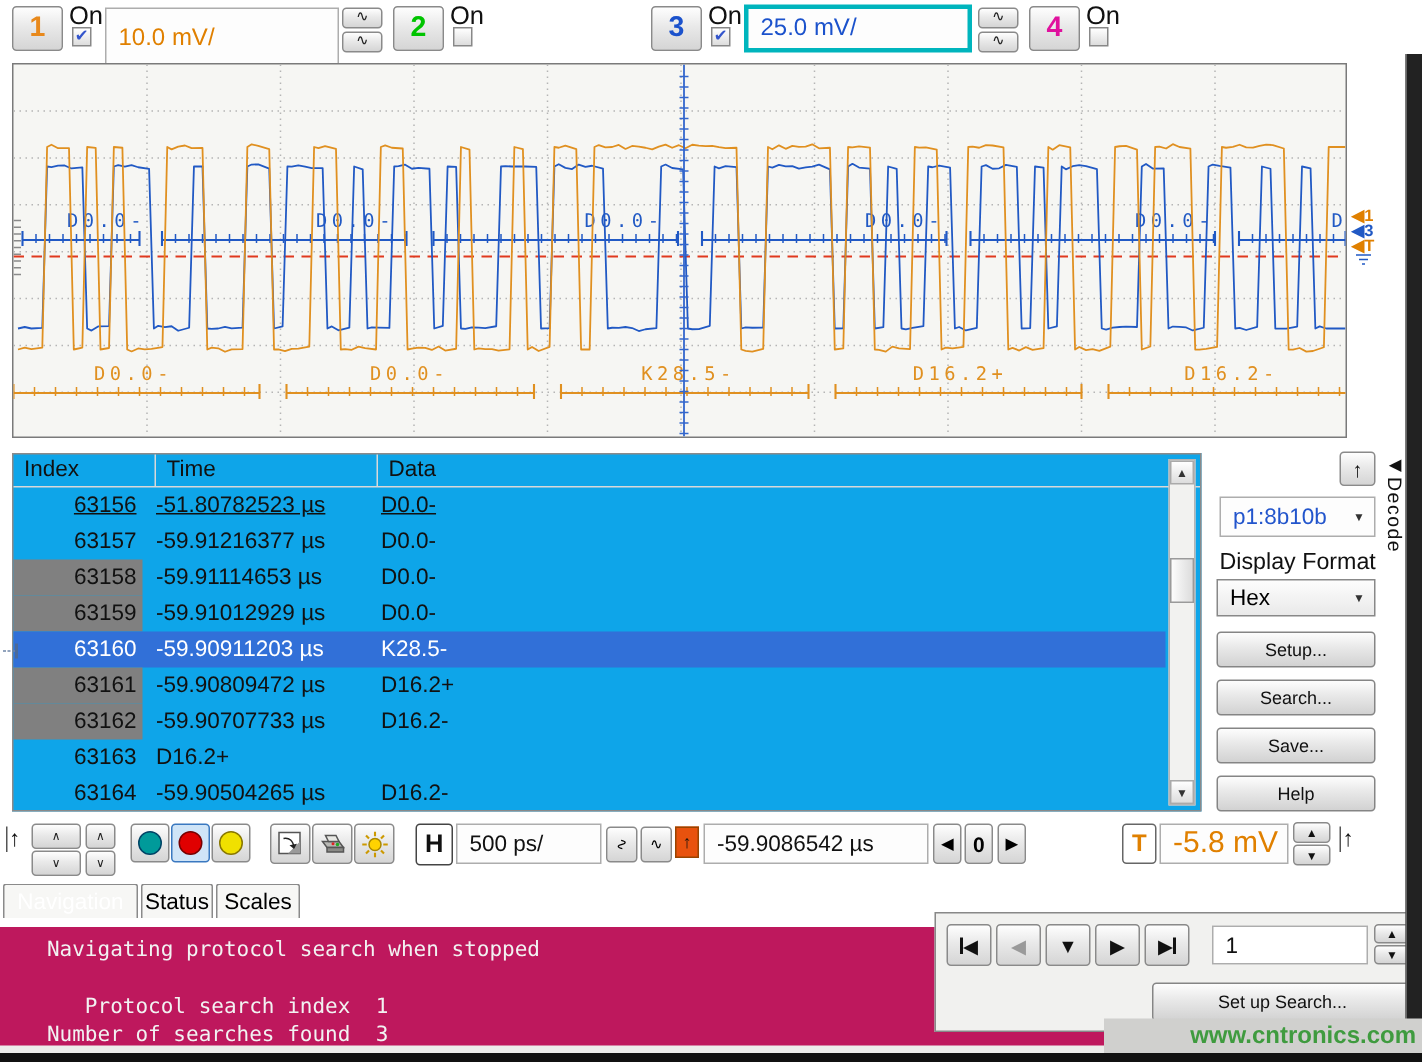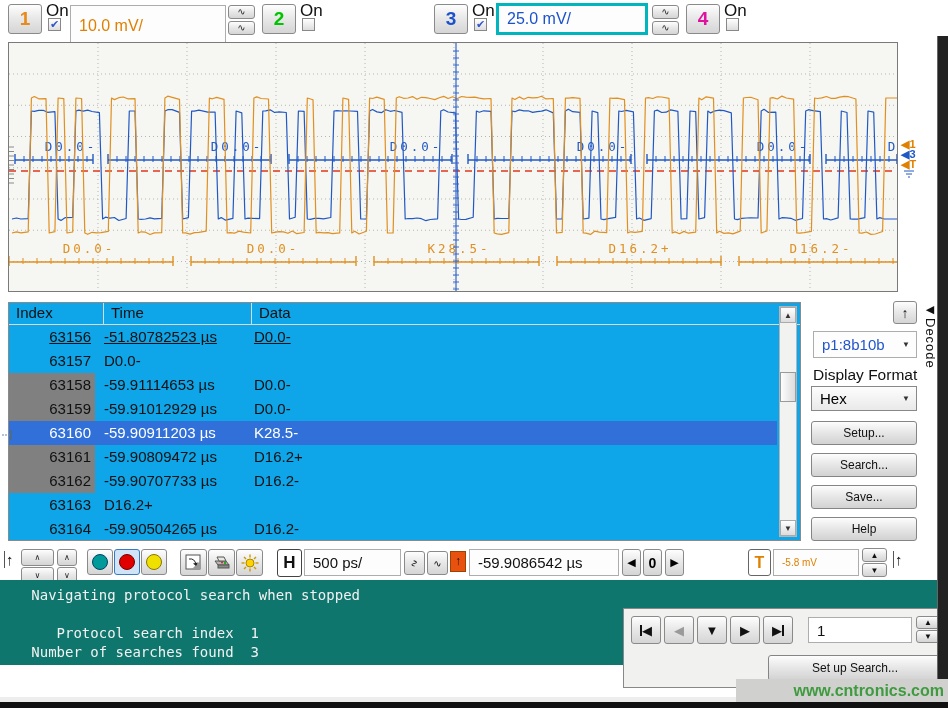--- a/index.html
+++ b/index.html
@@ -37,21 +37,21 @@
   .sb { position:absolute; right:3px; top:3px; bottom:3px; width:18px; background:#f2f2f0; border:1px solid #b5b5b5; }
   .sbbtn { position:absolute; left:0; width:16px; height:16px; background:linear-gradient(#fff,#ddd);
            border:1px solid #aaa; font-size:8px; text-align:center; line-height:15px; color:#333; }
   .sbthumb { position:absolute; left:0; width:16px; background:linear-gradient(90deg,#fdfdfd,#dcdcdc);
              border:1px solid #9a9a9a; }
 
   .seltab { background:#2e2e2e; color:#fff; }
   .tab { position:absolute; top:589px; height:23px; display:flex; align-items:center; justify-content:center;
          font-size:15px; border:1px solid #8a8a8a; border-bottom:none; border-radius:2px 2px 0 0; background:#f7f7f5; }
 
-  #console { left:0; top:580px; width:937px; height:85px; background:#0f766e; }
+  #console { left:0; top:618px; width:937px; height:85px; background:#be185d; }
   #console pre { position:absolute; left:6px; top:6px; color:#f2f2f2; font-family:"DejaVu Sans Mono", monospace;
                  font-size:14px; line-height:19px; }
 
   #navbox { left:623px; top:608px; width:324px; height:80px; background:#f1f1ef; border:1px solid #888; z-index:3; }
   .navbtn { position:absolute; top:7px; width:30px; height:28px; font-size:13px; color:#111; }
   .navbtn .bar { width:2px; height:11px; background:#111; }
   .navbtn.dis { color:#9a9a9a; }
 
   .spin { display:flex; flex-direction:column; gap:1px; }
   .spin .btn { font-size:8px; color:#222; }
@@ -369,20 +369,21 @@
       <div class="hc" style="flex:1;border-right:none;">Data</div>
     </div>
     <div style="width:768px;">
         <div class="trow">
           <div class="c i ul">63156</div>
           <div class="c t ul">-51.80782523 µs</div>
           <div class="c d ul">D0.0-</div>
         </div>
         <div class="trow">
           <div class="c i">63157</div>
+          <div class="c t">-59.91216377 µs</div>
           <div class="c d">D0.0-</div>
         </div>
         <div class="trow">
           <div class="c i gray">63158</div>
           <div class="c t">-59.91114653 µs</div>
           <div class="c d">D0.0-</div>
         </div>
         <div class="trow">
           <div class="c i gray">63159</div>
           <div class="c t">-59.91012929 µs</div>
@@ -520,21 +521,21 @@
     <div class="abs field" style="left:469px;top:3px;width:150px;height:27px;font-size:15px;color:#111;">-59.9086542 µs</div>
     <div class="abs btn" style="left:622px;top:3px;width:19px;height:27px;font-size:11px;">
         <span>◀</span>
       </div>
     <div class="abs btn" style="left:643px;top:3px;width:19px;height:27px;font-size:14px;font-weight:bold;">0</div>
     <div class="abs btn" style="left:665px;top:3px;width:19px;height:27px;font-size:11px;">
         <span>▶</span>
       </div>
 
     <div class="abs btn" style="left:748px;top:3px;width:23px;height:27px;font-size:16px;font-weight:bold;color:#e08000;background:#fff;border:1px solid #666;">T</div>
-    <div class="abs field" style="left:773px;top:3px;width:86px;height:27px;font-size:10px;color:#e08000;">-5.8 mV</div>
+    <div class="abs field" style="left:773px;top:3px;width:86px;height:27px;font-size:20px;color:#e08000;">-5.8 mV</div>
     <div class="abs spin" style="left:862px;top:2px;">
       <div class="btn" style="width:25px;height:14px;font-size:8px;color:#111;">
           <span>▲</span>
         </div>
       <div class="btn" style="width:25px;height:14px;font-size:8px;color:#111;">
           <span>▼</span>
         </div>
     </div>
     <div class="abs" style="left:893px;top:5px;font-size:15px;color:#111;border-left:1px solid #555;padding-left:1px;">↑</div>
   </div>

